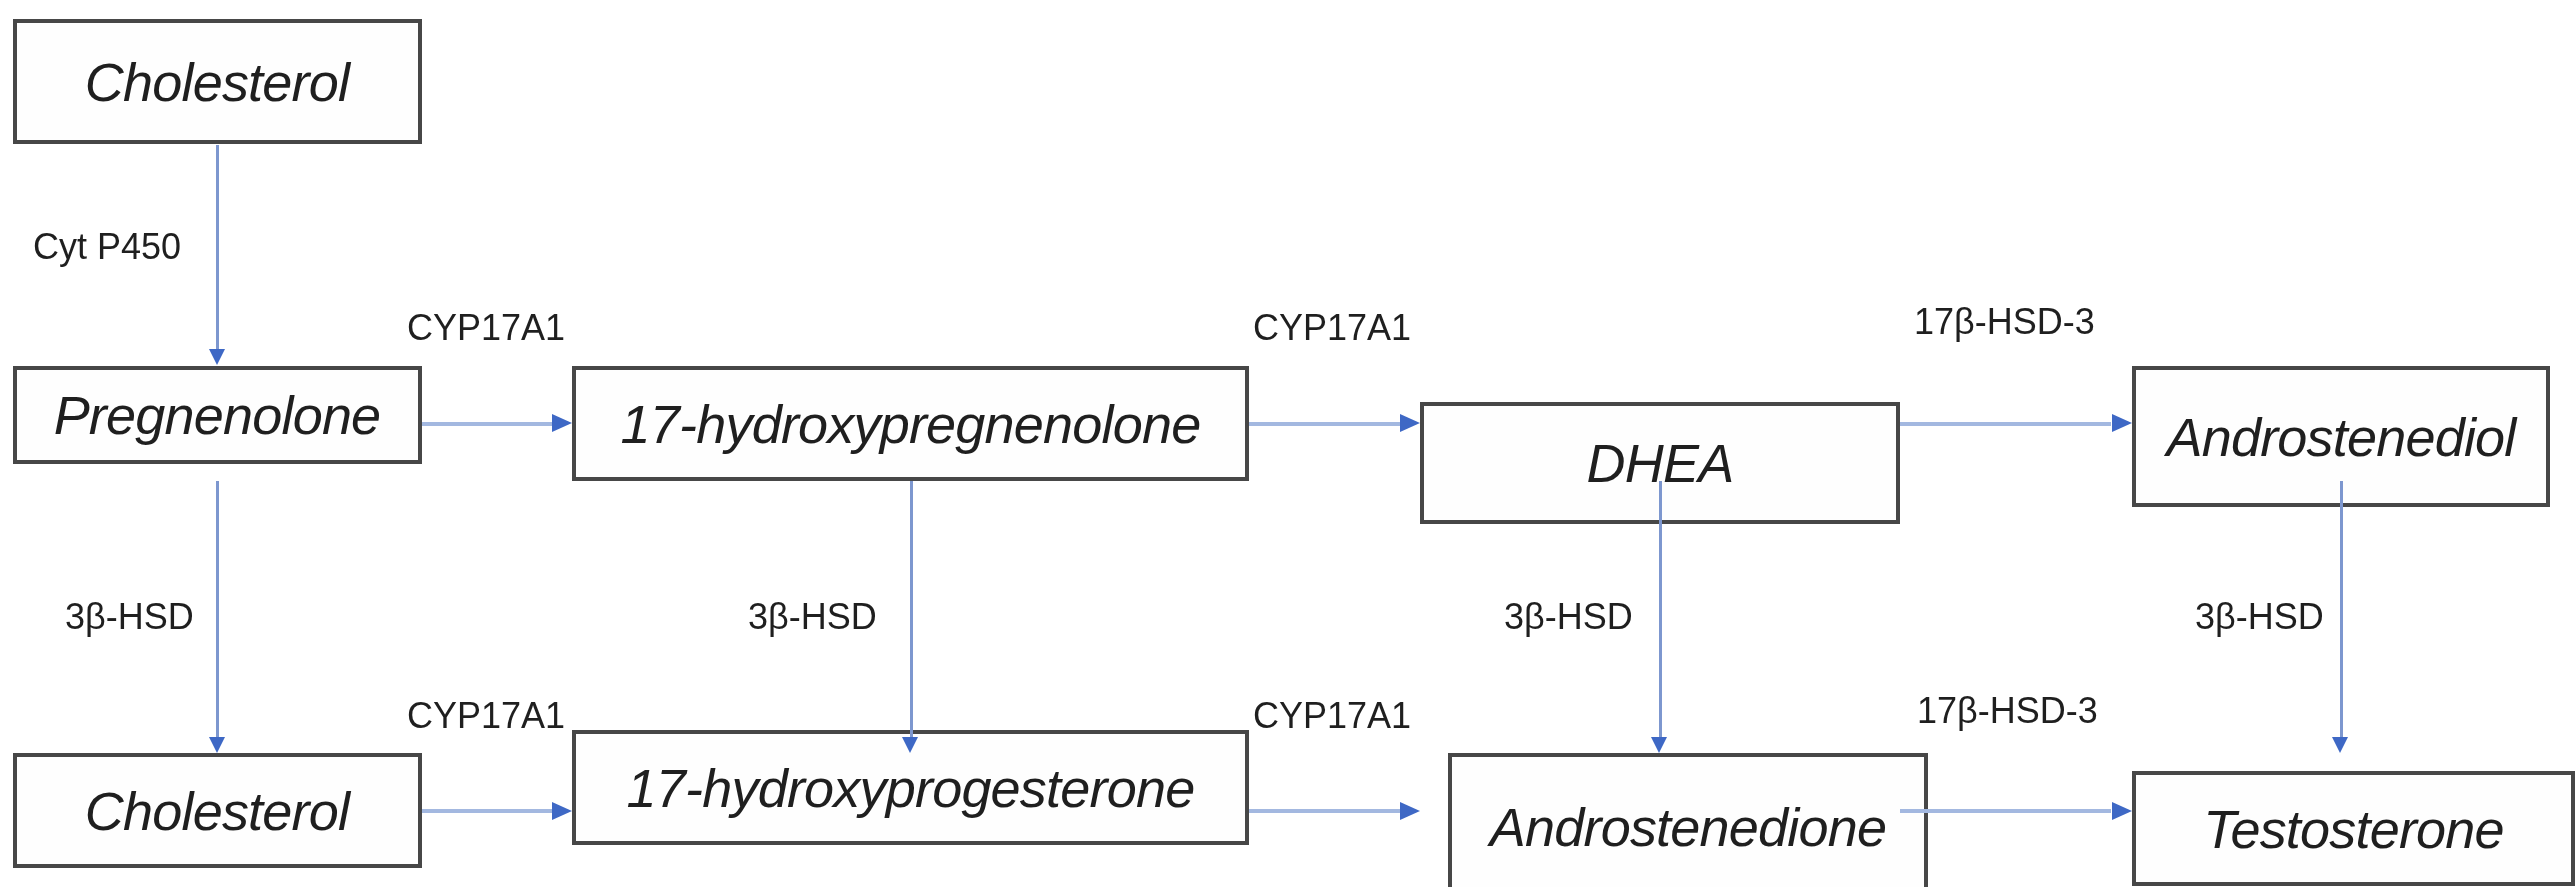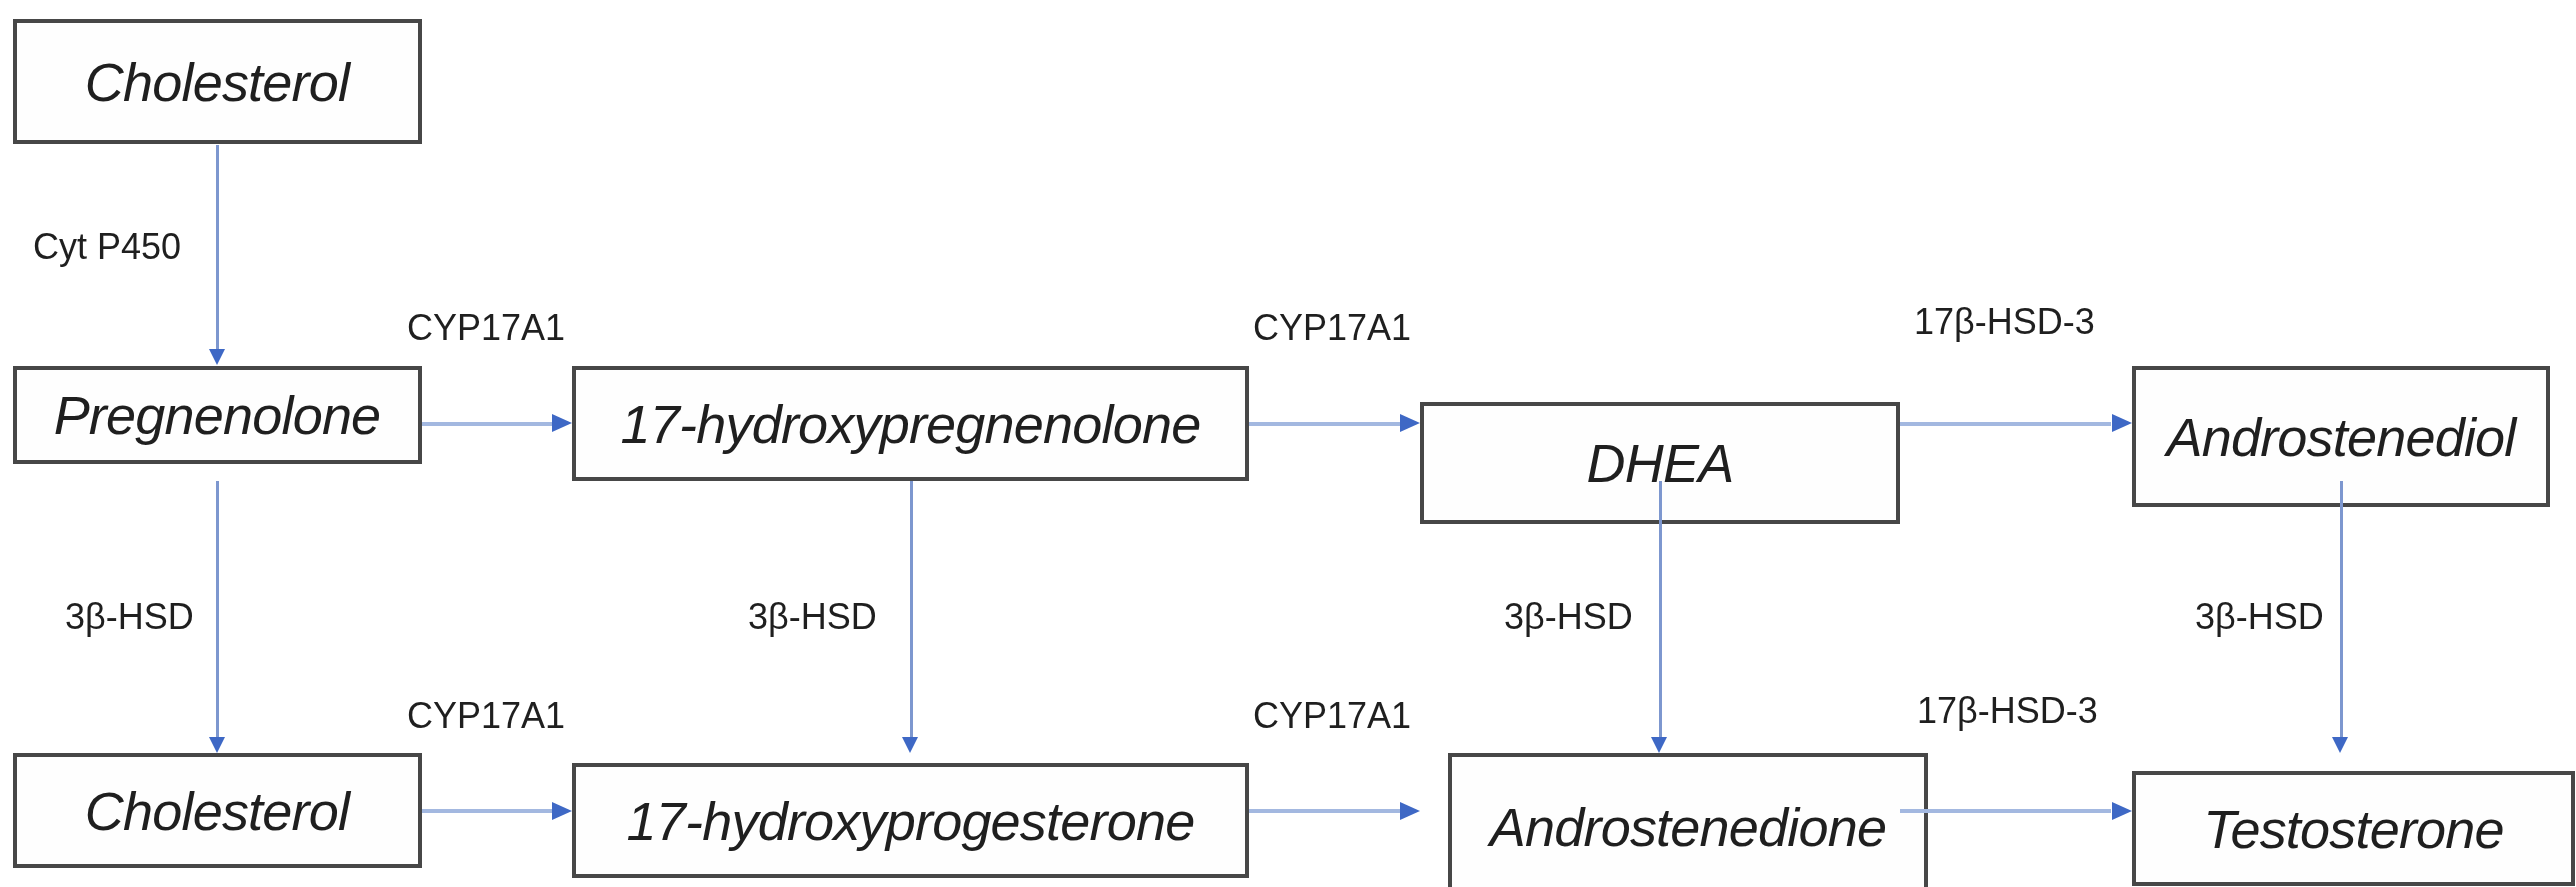--- a/index.html
+++ b/index.html
@@ -62,21 +62,21 @@
     border-left: 20px solid #3e68c5;
   }
 
   
   #n-cholesterol          { left: 12.5px;   top: 19px;  width: 409px; height: 125px; }
   #n-pregnenolone         { left: 12.5px;   top: 366px; width: 409px; height: 98px; }
   #n-hydroxypregnenolone  { left: 572px;  top: 366px; width: 677px; height: 115px; }
   #n-dhea                 { left: 1420px; top: 366px; width: 480px; height: 122px; margin-top: 36px; }
   #n-androstenediol       { left: 2132px; top: 366px; width: 418px; height: 141px; }
   #n-progesterone         { left: 12.5px;   top: 753px; width: 409px; height: 115px; }
-  #n-hydroxyprogesterone  { left: 572px;  top: 763px; width: 677px; height: 115px; }
+  #n-hydroxyprogesterone  { left: 572px;  top: 730px; width: 677px; height: 115px; }
   #n-androstenedione      { left: 1420px; top: 753px; width: 480px; height: 147px; margin-left: 28px; }
   #n-testosterone         { left: 2132px; top: 771px; width: 443px; height: 115px; }
 
   
   #v1-line { left: 216px;  top: 145px; height: 205px; }
   #v2-line { left: 216px;  top: 481px; height: 256px; }
   #v3-line { left: 910px; top: 481px; height: 256px; }
   #v4-line { left: 1659px; top: 481px; height: 256px; }
   #v5-line { left: 2340px; top: 481px; height: 256px; }
   #v1-head { left: 209px;  top: 349px; }

